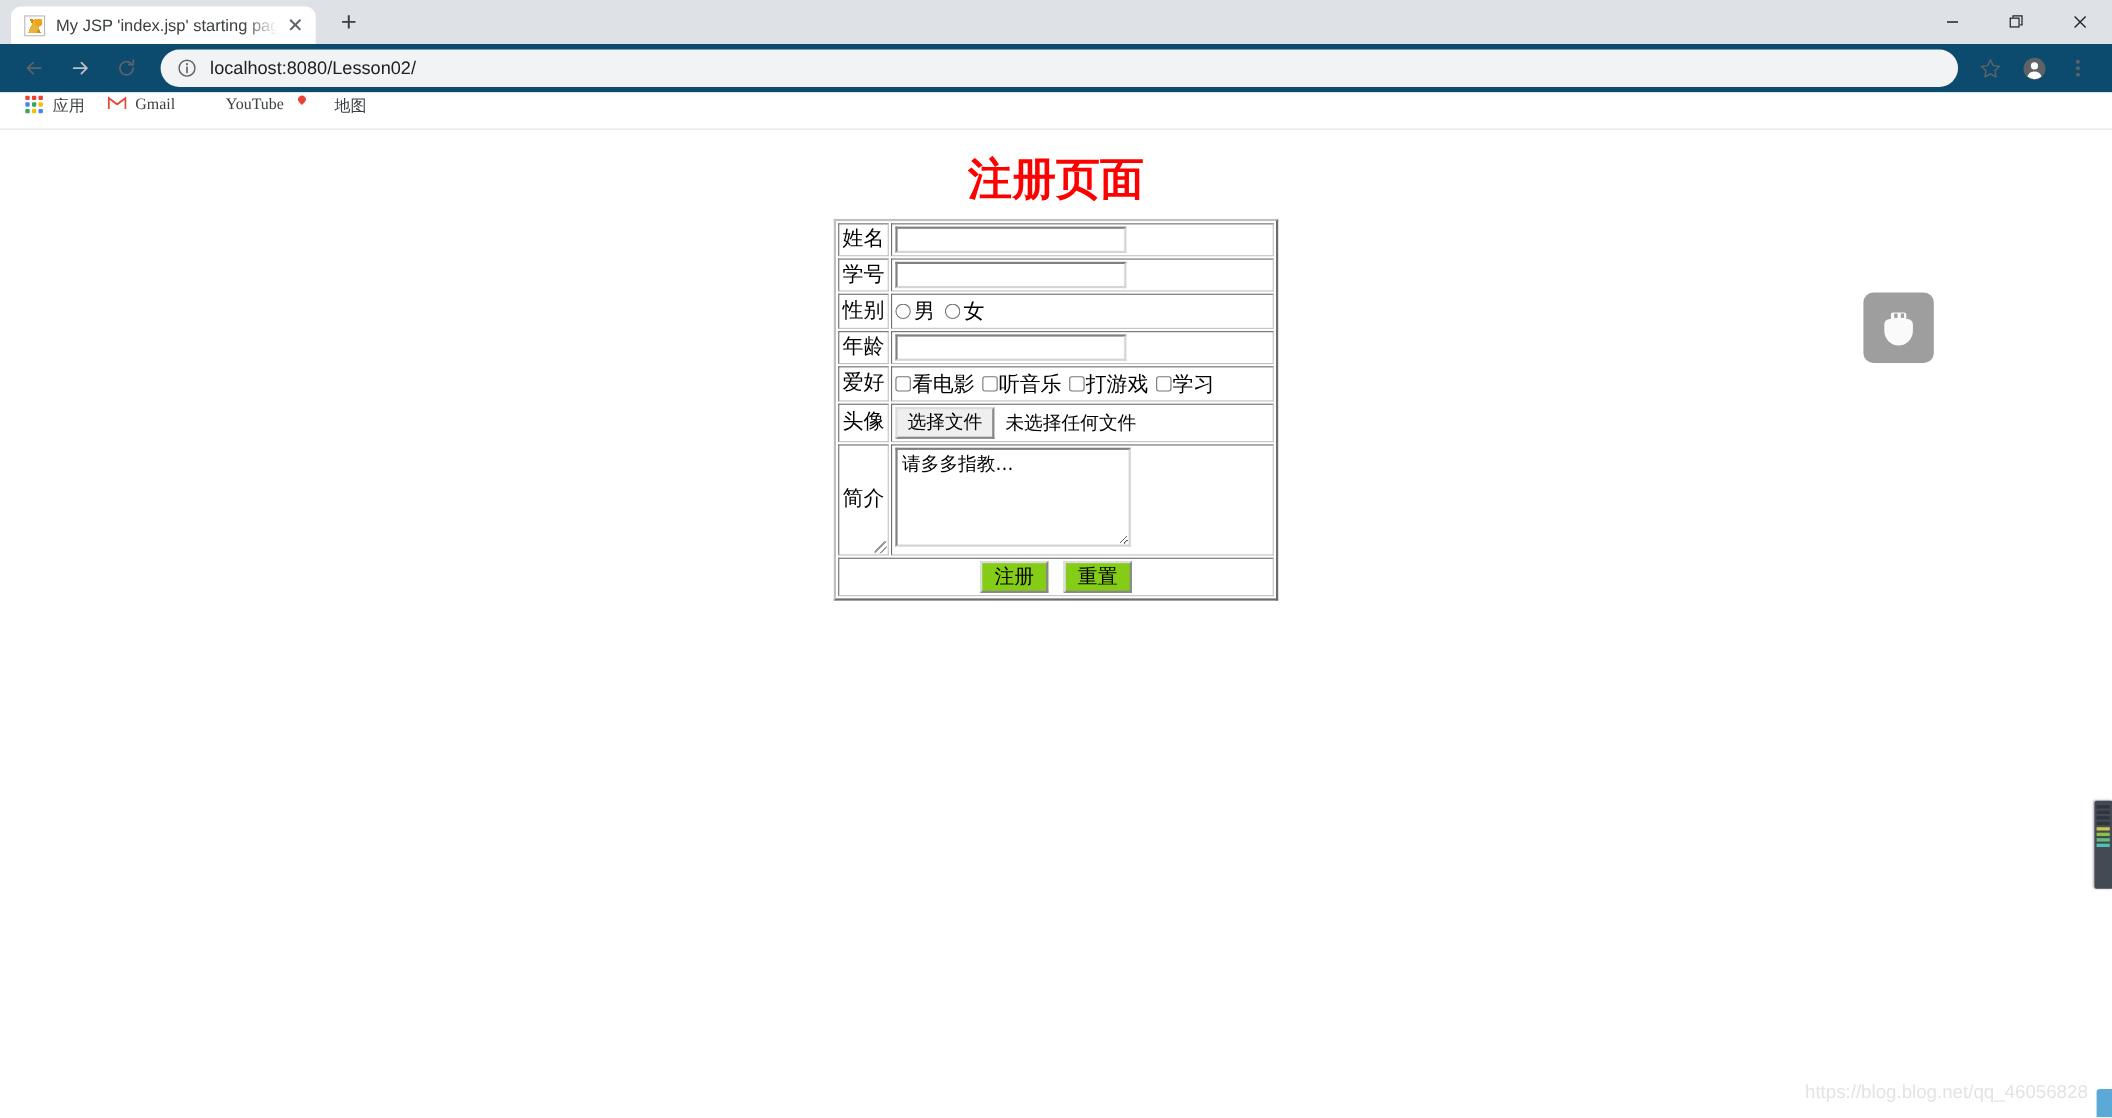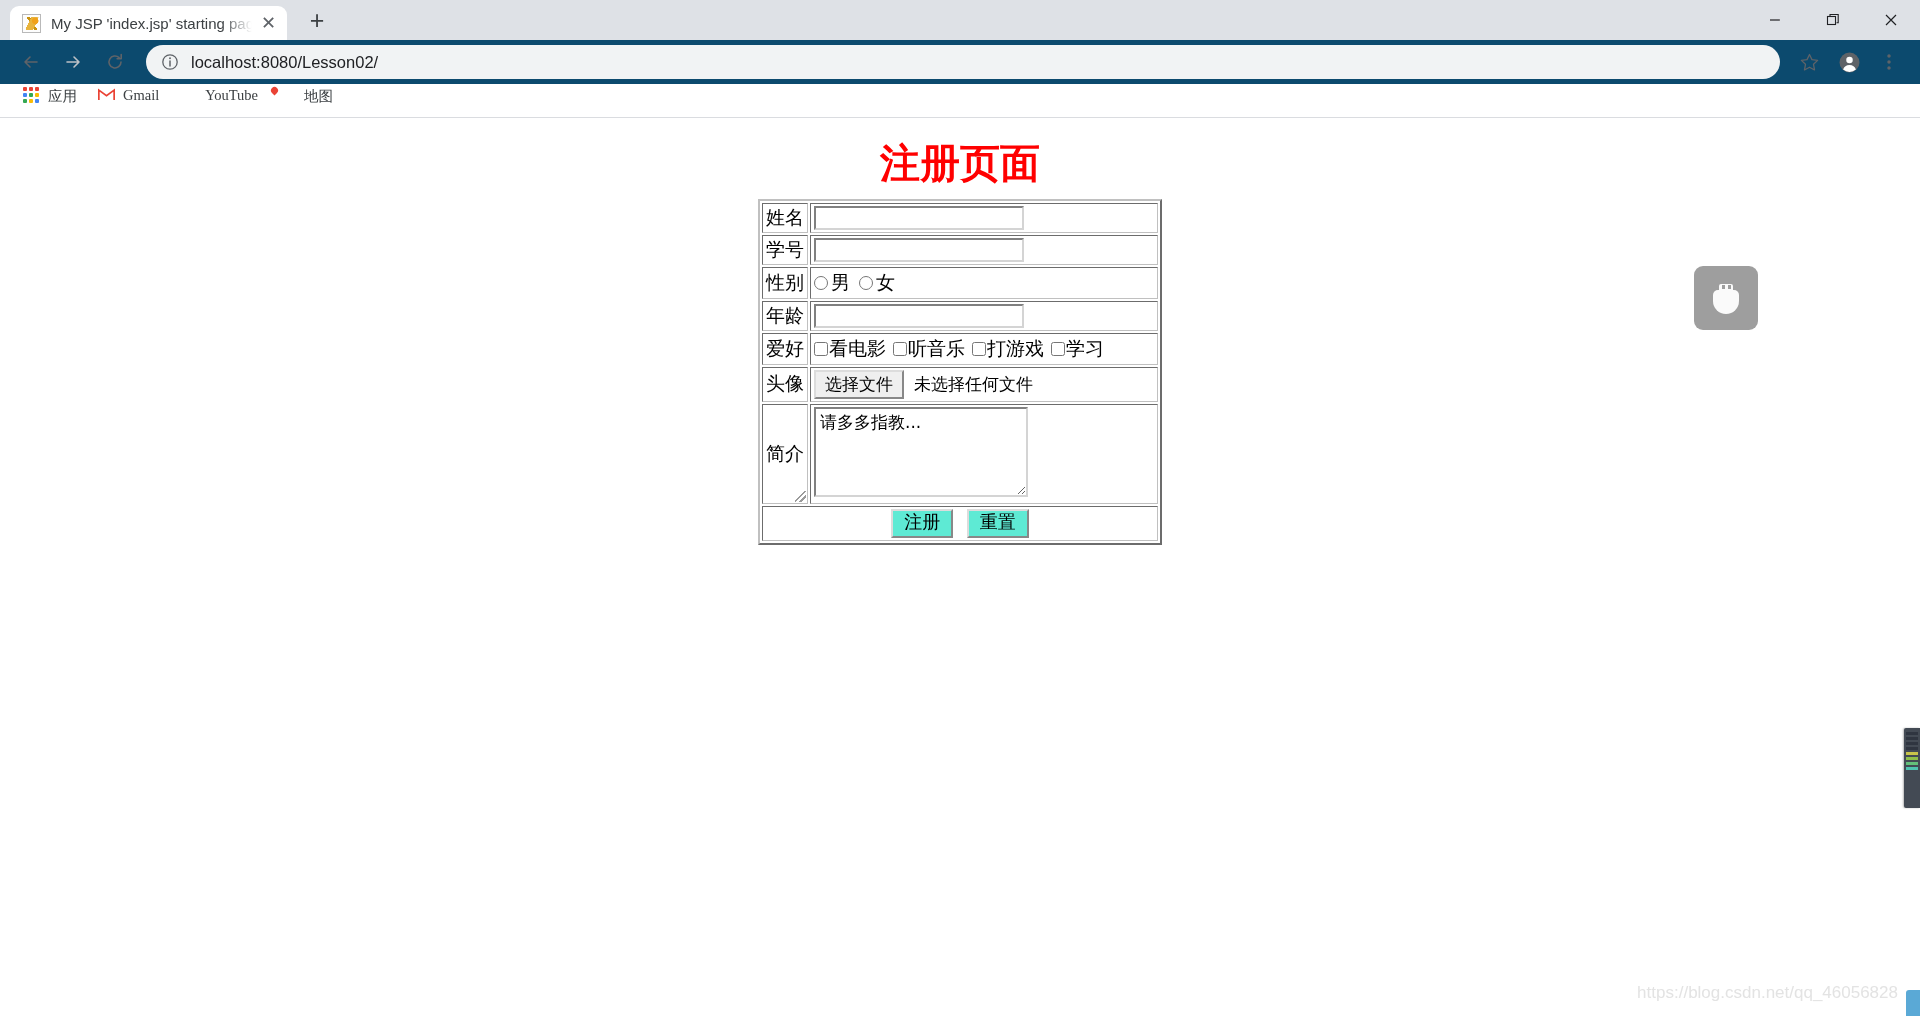--- a/index.html
+++ b/index.html
@@ -323,24 +323,24 @@
     font-size: 17px;
     font-family: "DejaVu Sans", sans-serif;
     border: 2px inset #d4d4d4;
     padding: 2px 4px;
     resize: both;
     color: #000;
     line-height: 1.35;
   }
   td.btnrow { text-align: center; padding: 5px 0; }
   .btn {
-    font-family: Liberation Mono, monospace;
+    font-family: Liberation Serif, serif;
     font-size: 18px;
     padding: 3px 11px;
-    background: #5eead4;
+    background: #84cc16;
     border: 2px outset #dcdcdc;
     color: #000;
     margin: 0 4px;
     line-height: 1.1;
   }
 
   
   .watermark {
     position: absolute;
     right: 22px; bottom: 13px;
@@ -616,16 +616,16 @@
         <i></i>
         <i></i>
         <i></i>
         <i class="c1"></i>
         <i class="c2"></i>
         <i class="c3"></i>
         <i class="c4"></i>
     </div>
     <div class="side-widget-bottom"></div>
 
-    <div class="watermark">https://blog.csdn.net/qq_46056828</div>
+    <div class="watermark">https://blog.blog.net/qq_46056828</div>
   </div>
 
 </div>
 
 </body></html>

